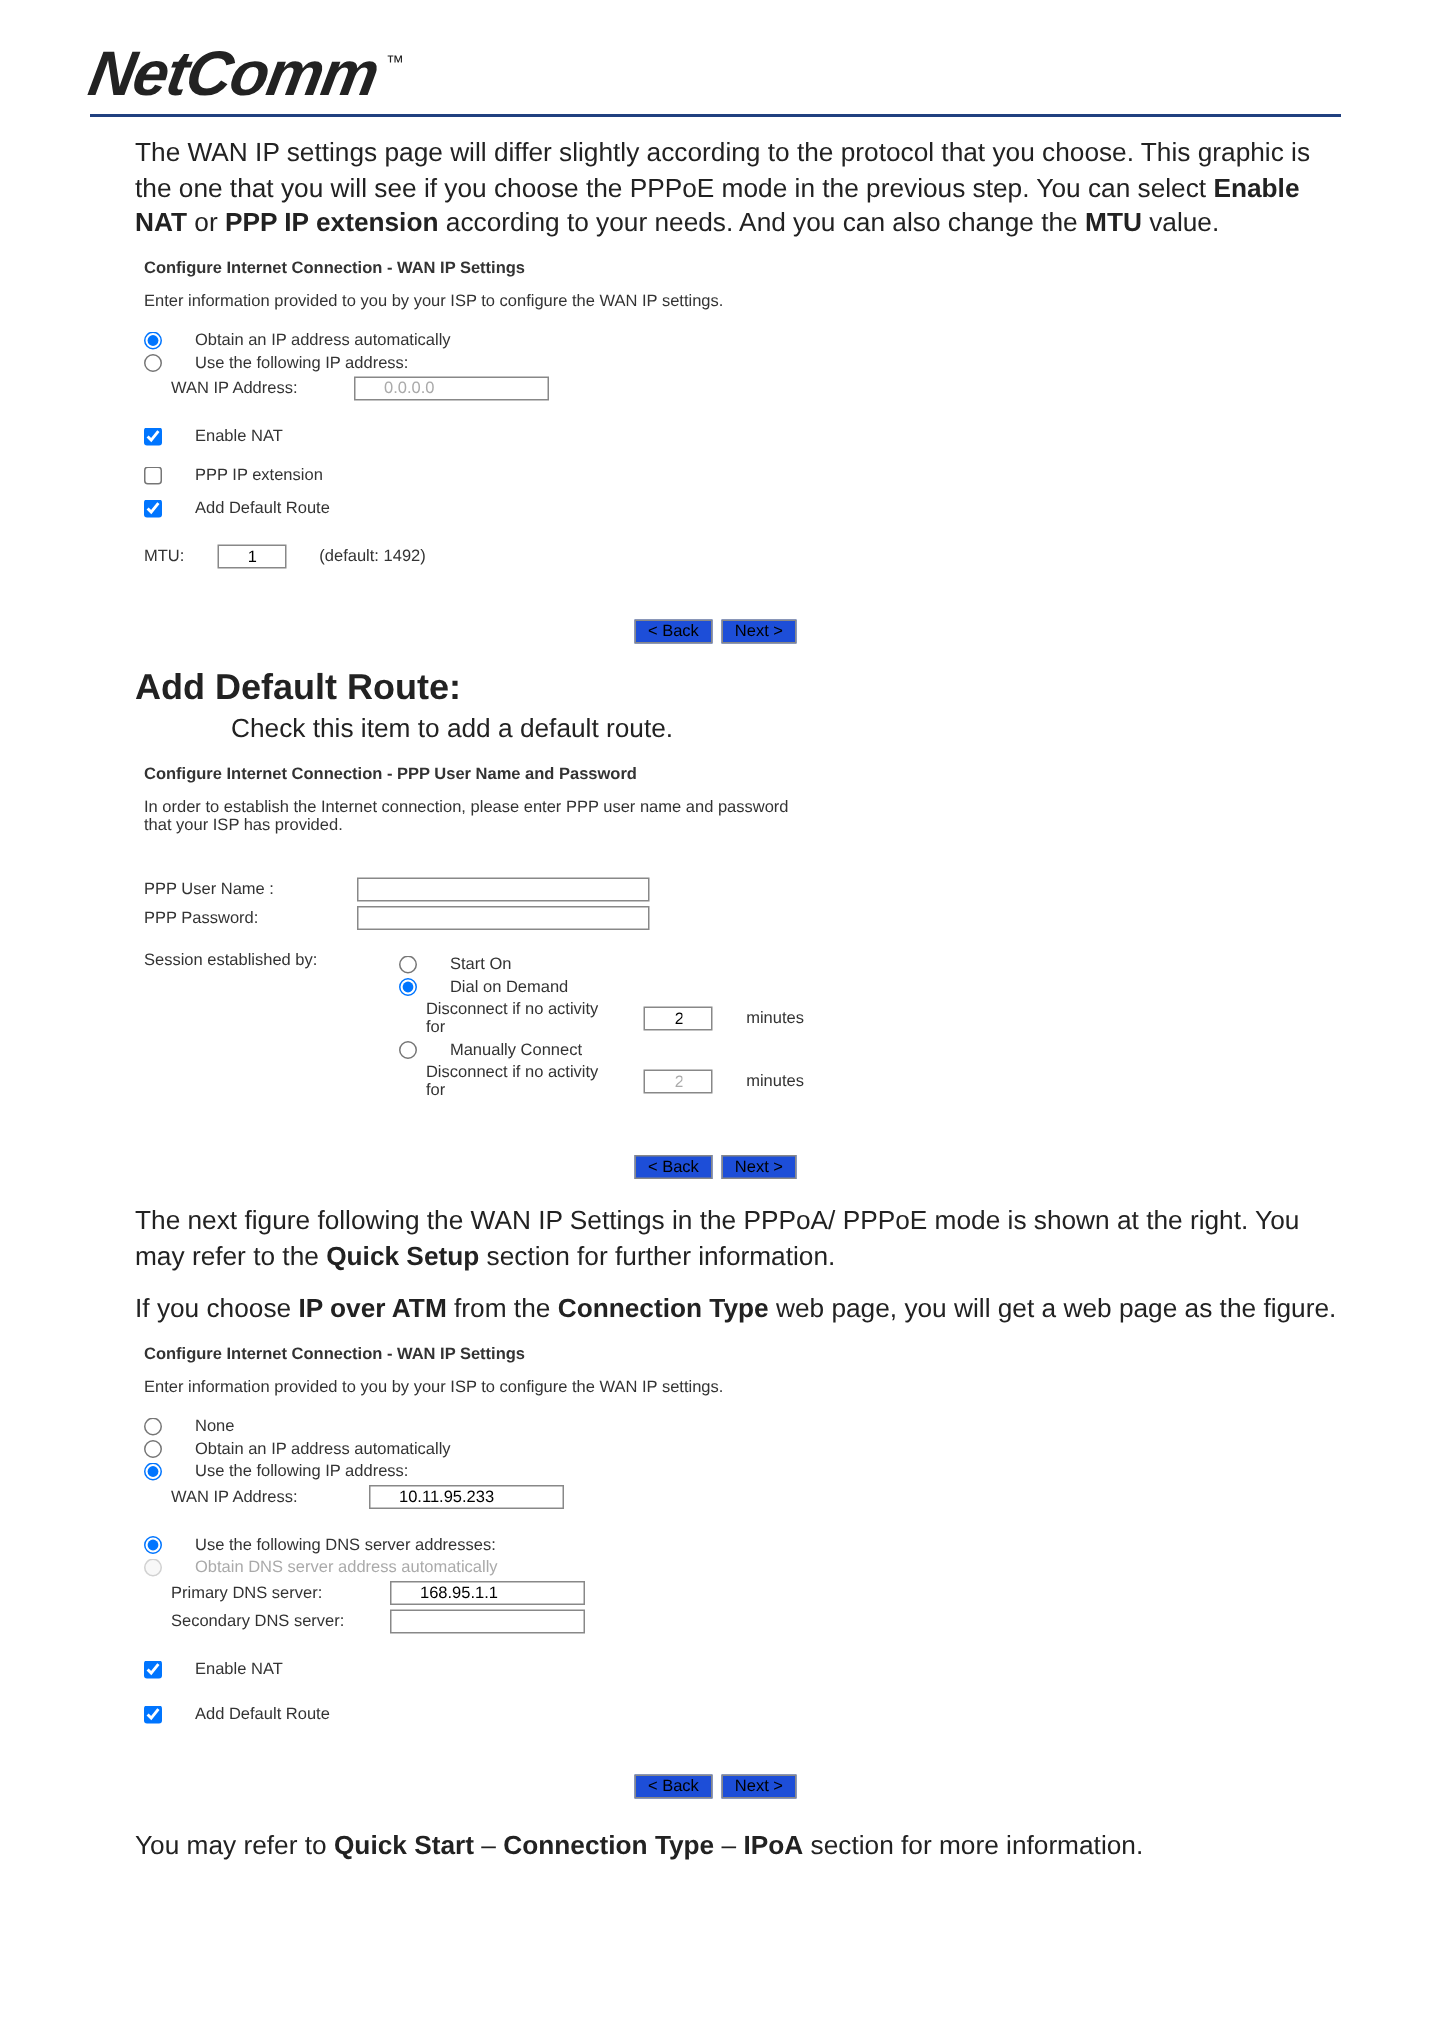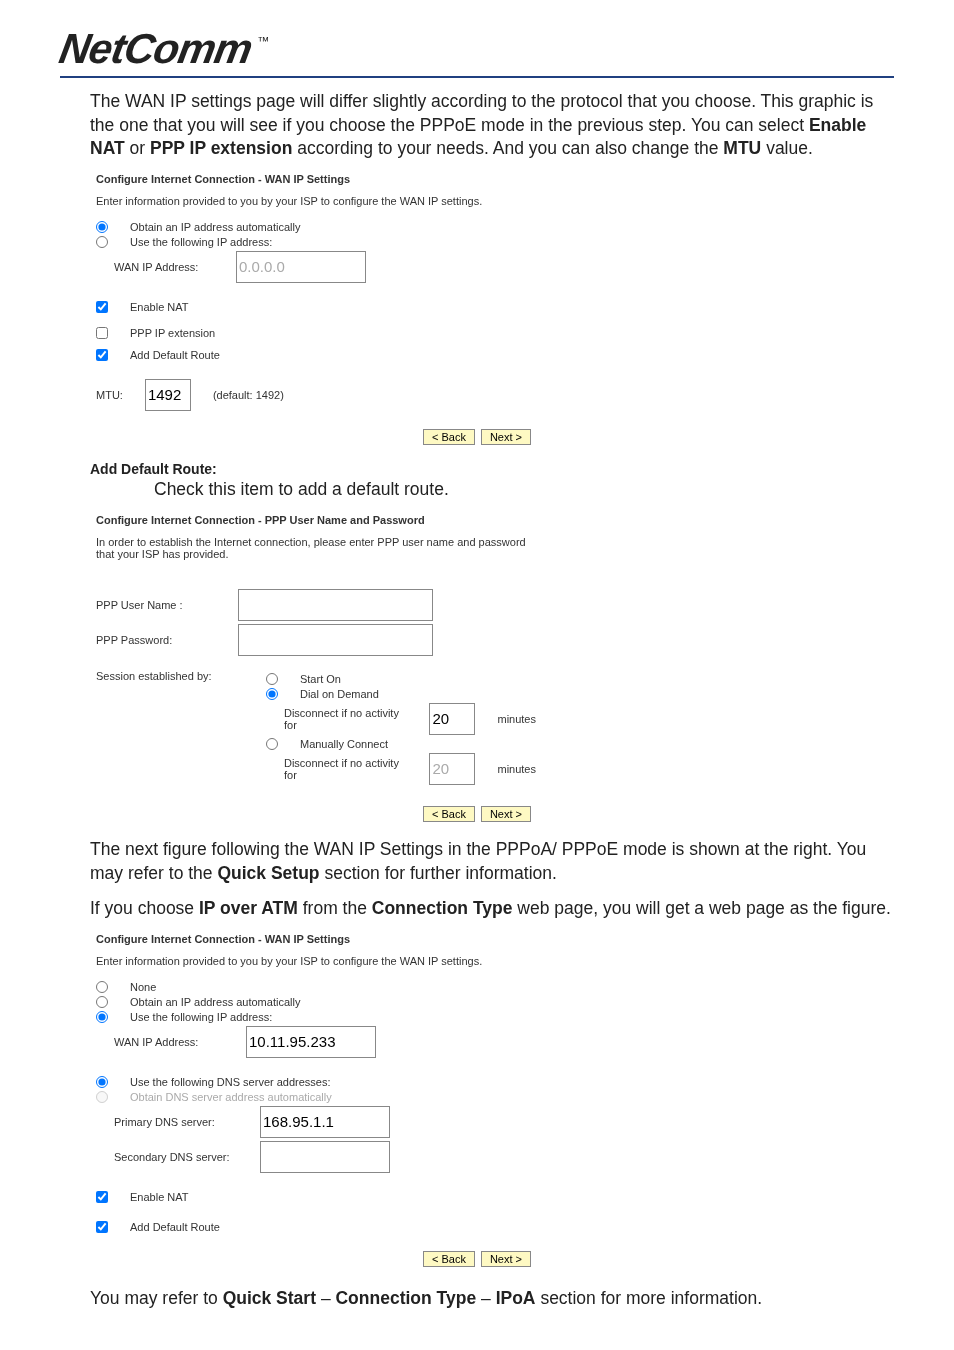--- a/index.html
+++ b/index.html
@@ -41,21 +41,21 @@
   }
   .body-text {
     font-size: 17.5px;
     line-height: 1.35;
     margin: 0 0 12px 30px;
   }
   .body-text b, .body-text strong {
     font-weight: bold;
   }
   .section-heading {
-    font-size: 14px;
+    font-size: 24px;
     font-weight: bold;
     margin: 14px 0 2px 30px;
   }
   .section-sub {
     font-size: 17.5px;
     margin: 0 0 14px 94px;
   }
   
   .panel {
     margin-left: 36px;
@@ -79,46 +79,47 @@
     align-items: center;
     gap: 22px;
     margin: 3px 0;
     font-size: 11px;
   }
   .indent {
     margin-left: 18px;
   }
   .ctl {
     border: 1px solid #888;
-    height: 32px;
-    font-size: 15px;
-    padding: 1px 2px;
+    height: 16px;
+    font-size: 11px;
+    padding: 1px 19px;
     box-sizing: border-box;
     font-family: Verdana, Tahoma, Arial, sans-serif;
   }
   .ctl-wide { width: 130px; }
   .ctl-med { width: 195px; }
   .ctl-sm { width: 46px; text-align: left; }
   .disabled {
     color: #aaa;
     background: #fff;
   }
   .radio, .checkbox {
     width: 12px;
     height: 12px;
     margin: 0;
     flex: 0 0 12px;
   }
   .btn {
     border: 1px solid #888;
-    background: #fef9c3;
+    background: #1d4ed8;
     font-size: 11px;
     padding: 1px 8px;
     font-family: Verdana, Tahoma, Arial, sans-serif;
     cursor: pointer;
+    margin-top: 16px;
   }
   .btnrow {
     display: flex;
     gap: 6px;
     justify-content: flex-end;
     width: 435px;
     margin-top: 18px;
   }
   .lbl {
     display: inline-block;

